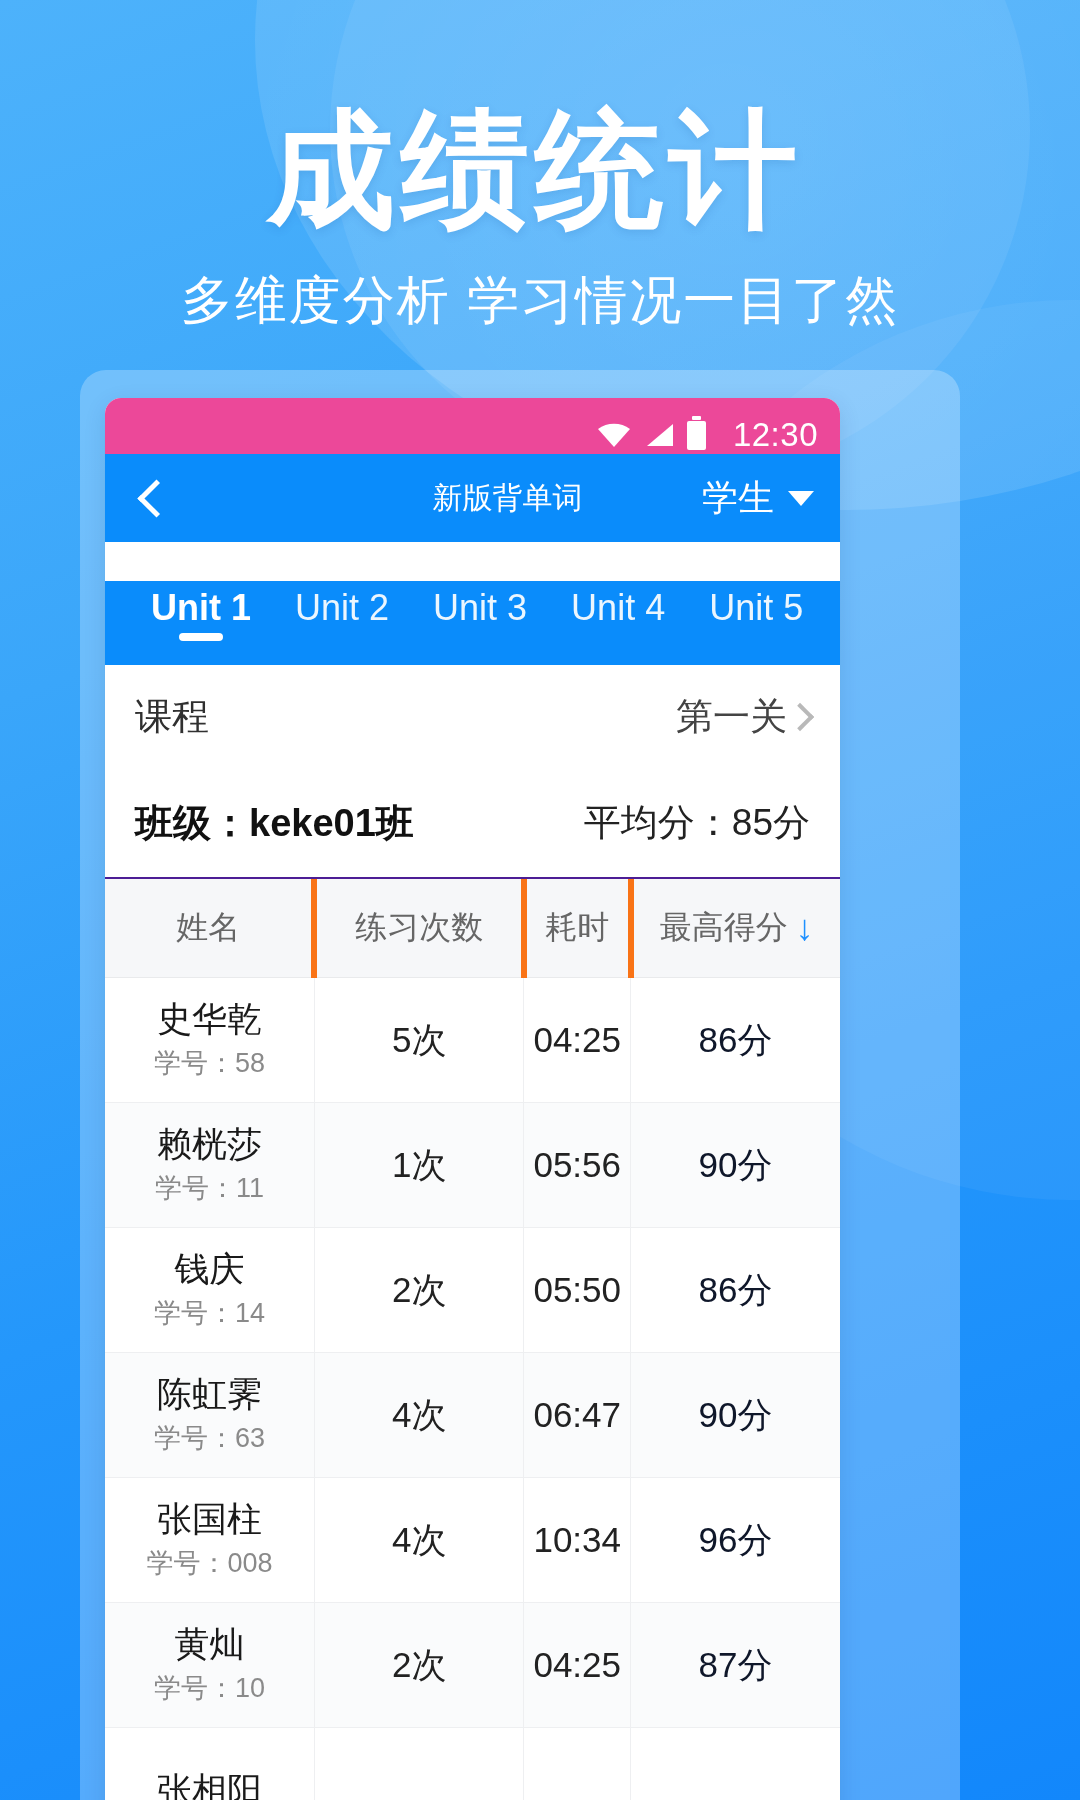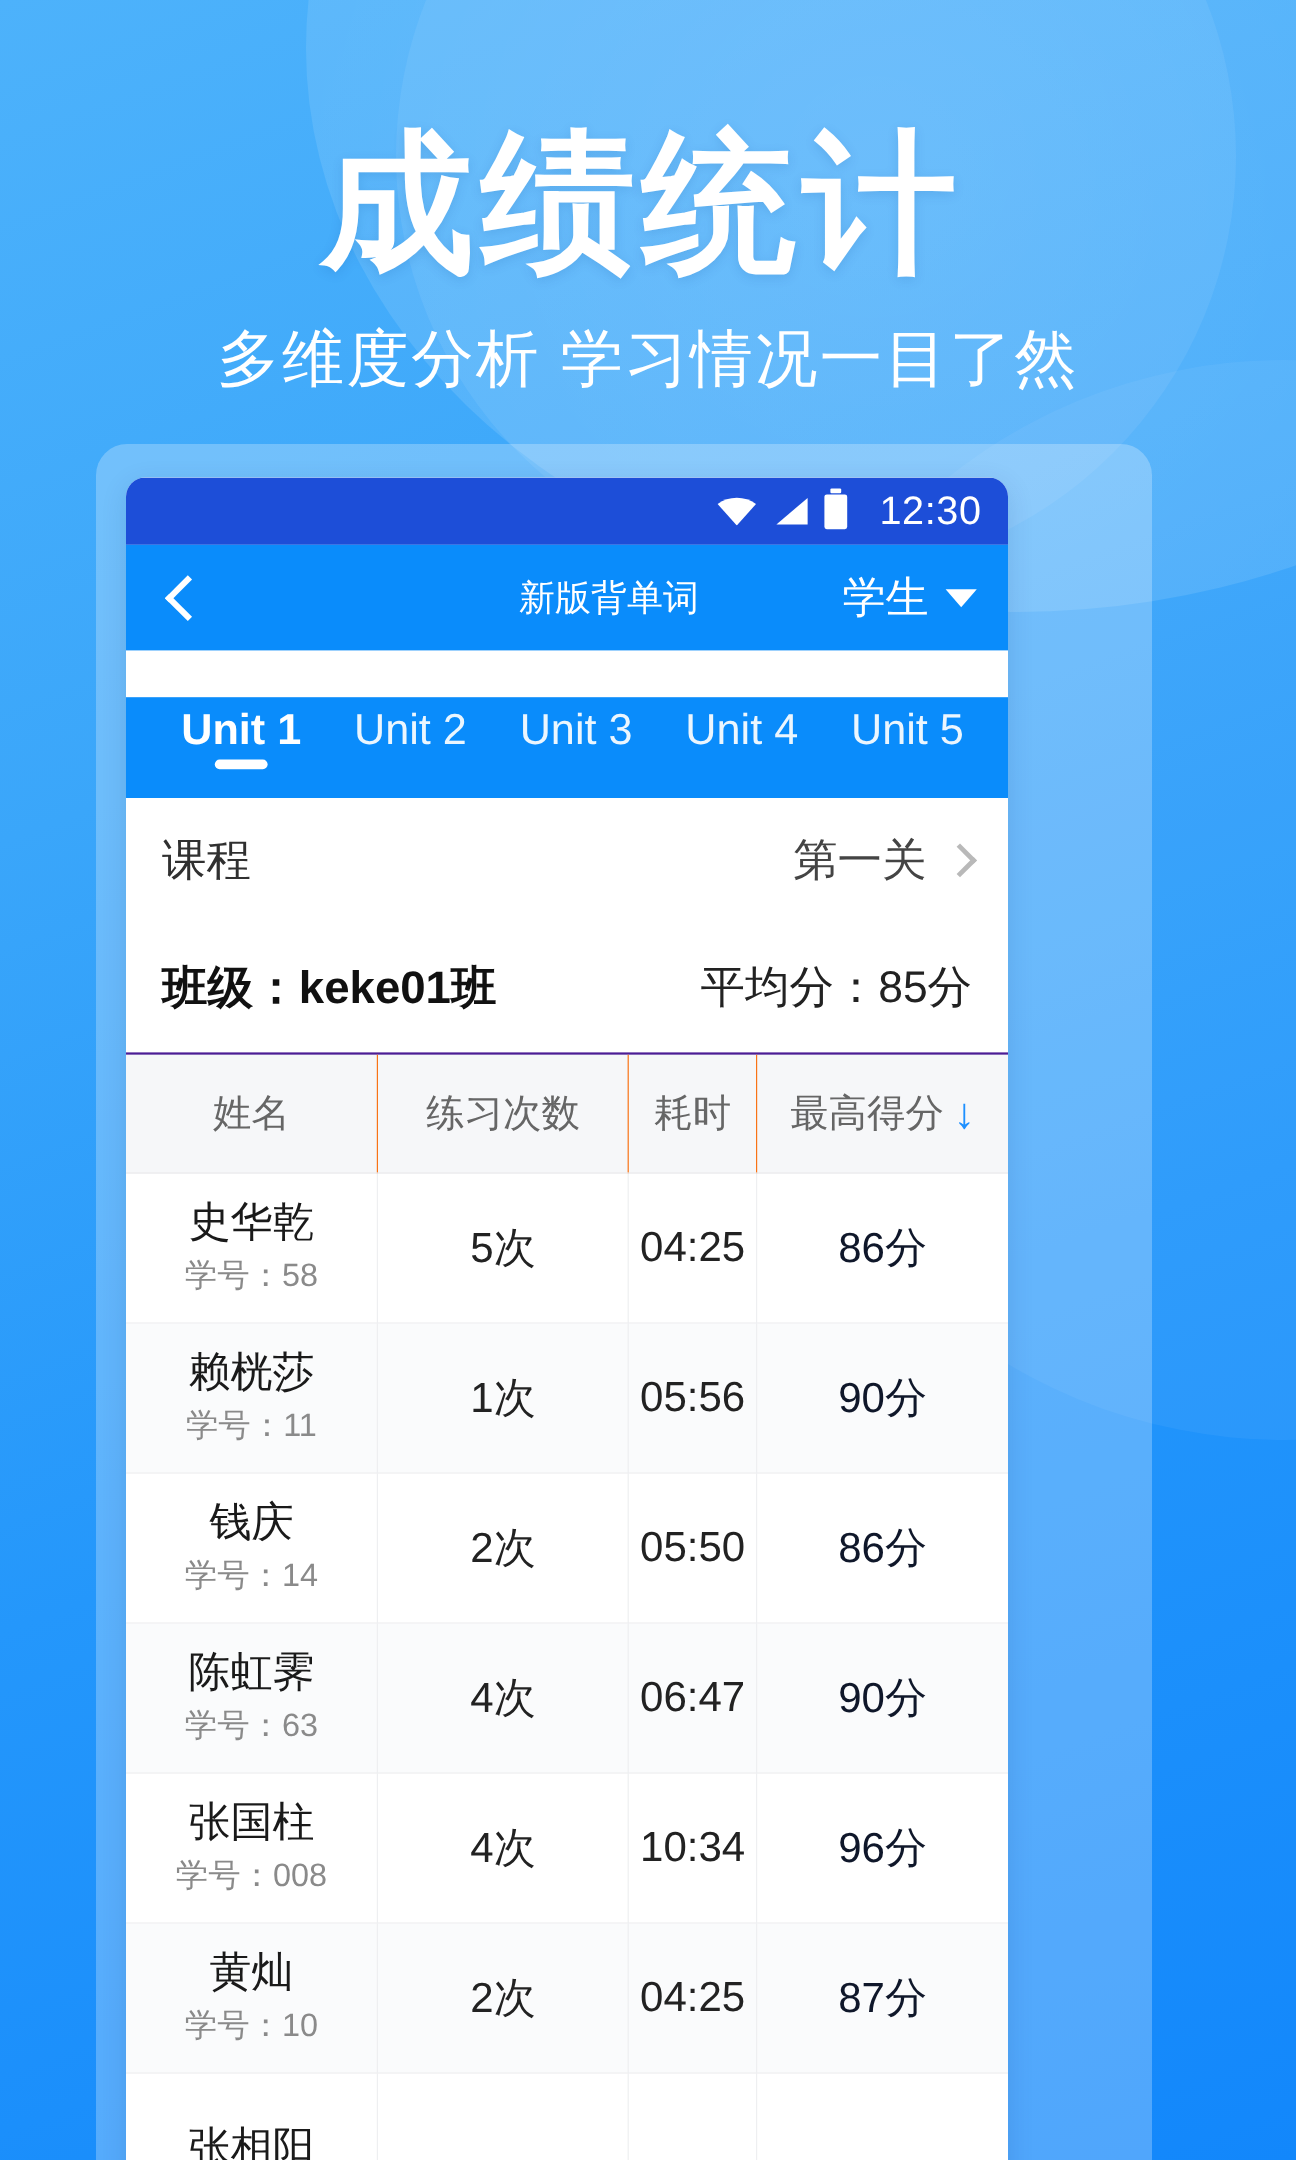--- a/index.html
+++ b/index.html
@@ -50,21 +50,21 @@
     border-radius:26px 26px 0 0;
   }
   .phone-screen{
     position:absolute;left:105px;top:398px;width:735px;height:1432px;
     background:#ffffff;border-radius:16px 16px 0 0;overflow:hidden;
     box-shadow:0 6px 22px rgba(0,40,100,0.12);
   }
 
   
   .statusbar{
-    height:56px;background:#1d4ed8;display:flex;align-items:center;
+    height:56px;background:#ec4899;display:flex;align-items:flex-end;
     justify-content:flex-end;padding:0 22px 0 0;box-sizing:border-box;
   }
   .sb-icons{display:flex;align-items:center;gap:13px;}
   .ico-wifi{width:34px;height:24px;}
   .ico-sig{width:30px;height:24px;}
   .ico-bat{width:19px;height:29px;background:#fff;border-radius:2px;position:relative;}
   .ico-bat:before{content:"";position:absolute;top:-5px;left:5px;width:9px;height:4px;background:#fff;border-radius:1px;}
   .sb-time{color:#fff;font-size:33px;margin-left:14px;letter-spacing:0.5px;}
 
   
@@ -107,36 +107,36 @@
     bottom:-12px;width:44px;height:8px;background:#fff;border-radius:4px;
   }
 
   
   .content{background:#fff;}
   .row-course{
     height:104px;display:flex;align-items:center;justify-content:space-between;
     padding:0 30px;box-sizing:border-box;cursor:pointer;
   }
   .row-course .lbl{font-size:37px;color:#303030;}
-  .row-course .rt{display:flex;align-items:center;gap:18px;}
+  .row-course .rt{display:flex;align-items:center;gap:3px;}
   .row-course .val{font-size:37px;color:#444;}
   .chev-r{width:16px;height:16px;border-top:4px solid #b9b9b9;border-right:4px solid #b9b9b9;transform:rotate(45deg);}
 
   .row-class{
     height:110px;display:flex;align-items:center;justify-content:space-between;
     padding:0 30px;box-sizing:border-box;border-bottom:2px solid #4c1d95;
   }
   .row-class .cls{font-size:38px;color:#111;font-weight:bold;}
   .row-class .avg{font-size:37px;color:#222;}
 
   
   table{width:100%;border-collapse:collapse;table-layout:fixed;}
   thead th{
     background:#f6f7f9;height:96px;font-size:32px;color:#666;font-weight:normal;
-    border-right:1px solid #f97316;border-bottom:1px solid #e9eaec;
+    border-right:6px solid #f97316;border-bottom:1px solid #e9eaec;
   }
   thead th:last-child{border-right:none;}
   .sort-wrap{display:inline-flex;align-items:center;gap:8px;}
   .arr-down{color:#1e90ff;font-size:36px;line-height:1;font-weight:bold;}
   tbody td{
     height:122px;text-align:center;border-right:1px solid #eeeff1;border-bottom:1px solid #eeeff1;
     font-size:35px;color:#222;
   }
   tbody td:last-child{border-right:none;}
   tbody tr:nth-child(even) td{background:#fafbfc;}

